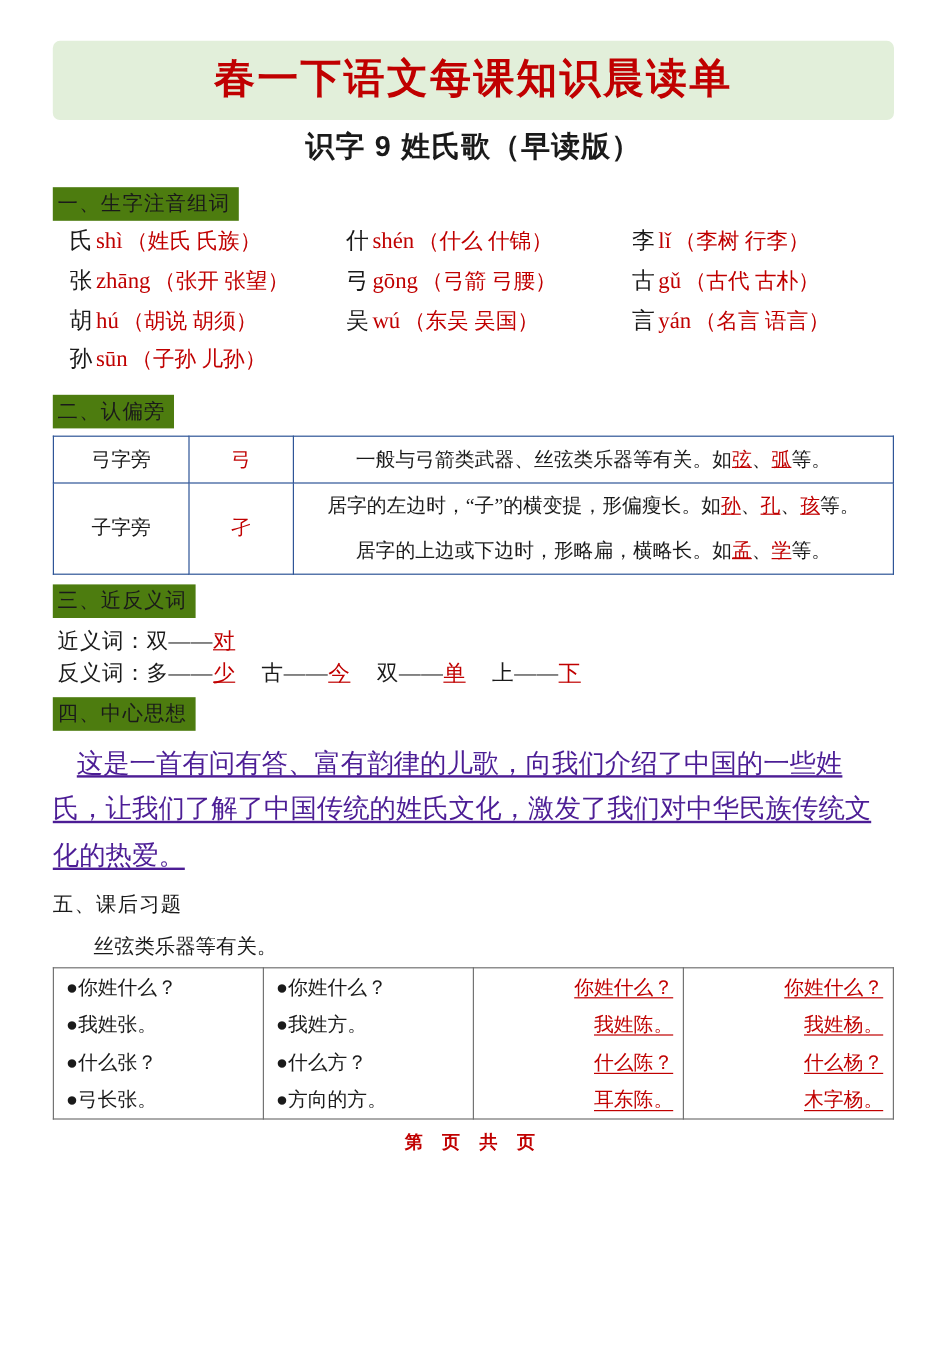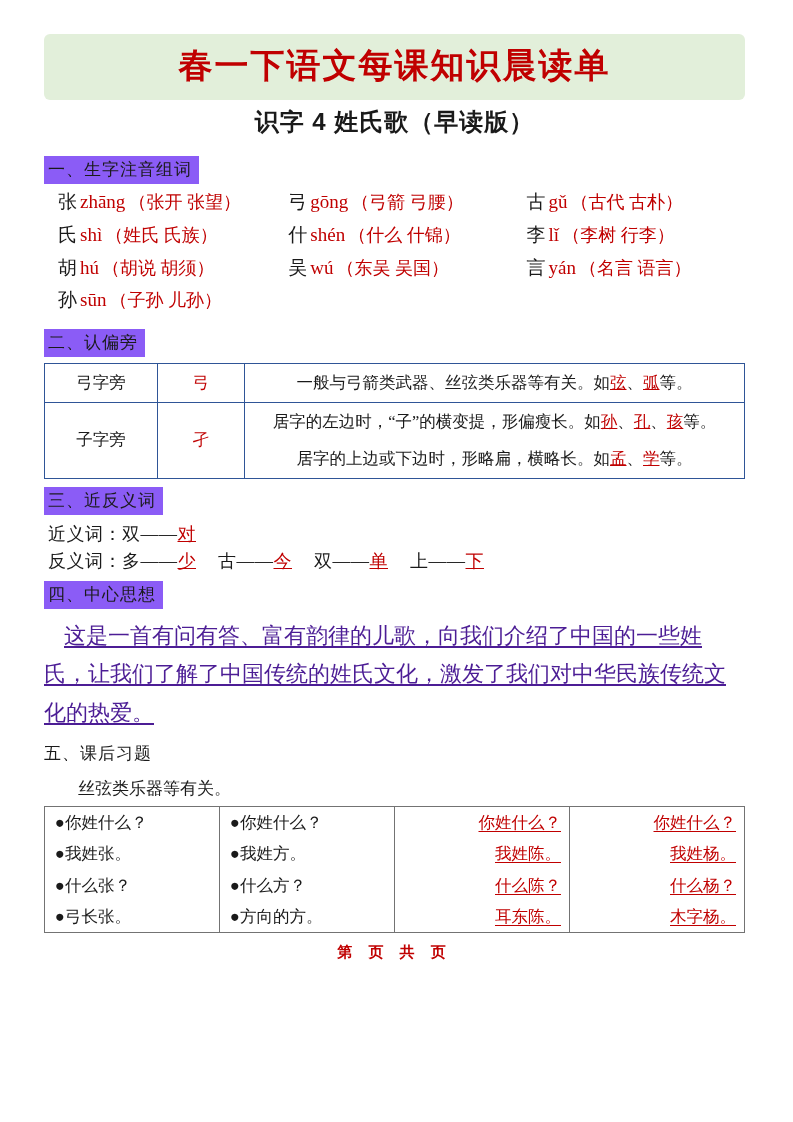--- a/index.html
+++ b/index.html
@@ -41,21 +41,21 @@
     text-align: center;
     font-family: "Liberation Sans", "DejaVu Sans", sans-serif;
     font-weight: bold;
     font-size: 24px;
     color: #1a1a1a;
     margin: 4px 0 10px 0;
     letter-spacing: 1px;
   }
   .sec-head {
     display: inline-block;
-    background: #8b5cf6;
+    background: #4d7c0f;
     font-family: "Liberation Sans", "DejaVu Sans", sans-serif;
     font-size: 17px;
     font-weight: normal;
     color: #1a1a1a;
     padding: 2px 7px 3px 4px;
     margin: 8px 0 4px 0;
     letter-spacing: 1px;
   }
   .sec-head.plain {
     background: transparent;
@@ -174,46 +174,46 @@
 </style>
 </head>
 <body>
 
 <div class="page">
 
   <div class="banner">
     <div class="banner-text">春一下语文每课知识晨读单</div>
   </div>
 
-  <div class="subtitle">识字 4  姓氏歌（早读版）</div>
+  <div class="subtitle">识字 9  姓氏歌（早读版）</div>
 
   
   <div class="sec-head">一、生字注音组词</div>
 
   <div class="char-grid">
     <div class="char-row">
       <div class="char-cell c1">
-        <span class="han">张</span><span class="pin">zhāng</span><span class="words">（张开  张望）</span>
+        <span class="han">氏</span><span class="pin">shì</span><span class="words">（姓氏  氏族）</span>
       </div>
       <div class="char-cell c2">
-        <span class="han">弓</span><span class="pin">gōng</span><span class="words">（弓箭  弓腰）</span>
+        <span class="han">什</span><span class="pin">shén</span><span class="words">（什么  什锦）</span>
       </div>
       <div class="char-cell c3">
-        <span class="han">古</span><span class="pin">gǔ</span><span class="words">（古代  古朴）</span>
+        <span class="han">李</span><span class="pin">lǐ</span><span class="words">（李树  行李）</span>
       </div>
     </div>
     <div class="char-row">
       <div class="char-cell c1">
-        <span class="han">氏</span><span class="pin">shì</span><span class="words">（姓氏  氏族）</span>
+        <span class="han">张</span><span class="pin">zhāng</span><span class="words">（张开  张望）</span>
       </div>
       <div class="char-cell c2">
-        <span class="han">什</span><span class="pin">shén</span><span class="words">（什么  什锦）</span>
+        <span class="han">弓</span><span class="pin">gōng</span><span class="words">（弓箭  弓腰）</span>
       </div>
       <div class="char-cell c3">
-        <span class="han">李</span><span class="pin">lǐ</span><span class="words">（李树  行李）</span>
+        <span class="han">古</span><span class="pin">gǔ</span><span class="words">（古代  古朴）</span>
       </div>
     </div>
     <div class="char-row">
       <div class="char-cell c1">
         <span class="han">胡</span><span class="pin">hú</span><span class="words">（胡说  胡须）</span>
       </div>
       <div class="char-cell c2">
         <span class="han">吴</span><span class="pin">wú</span><span class="words">（东吴  吴国）</span>
       </div>
       <div class="char-cell c3">

